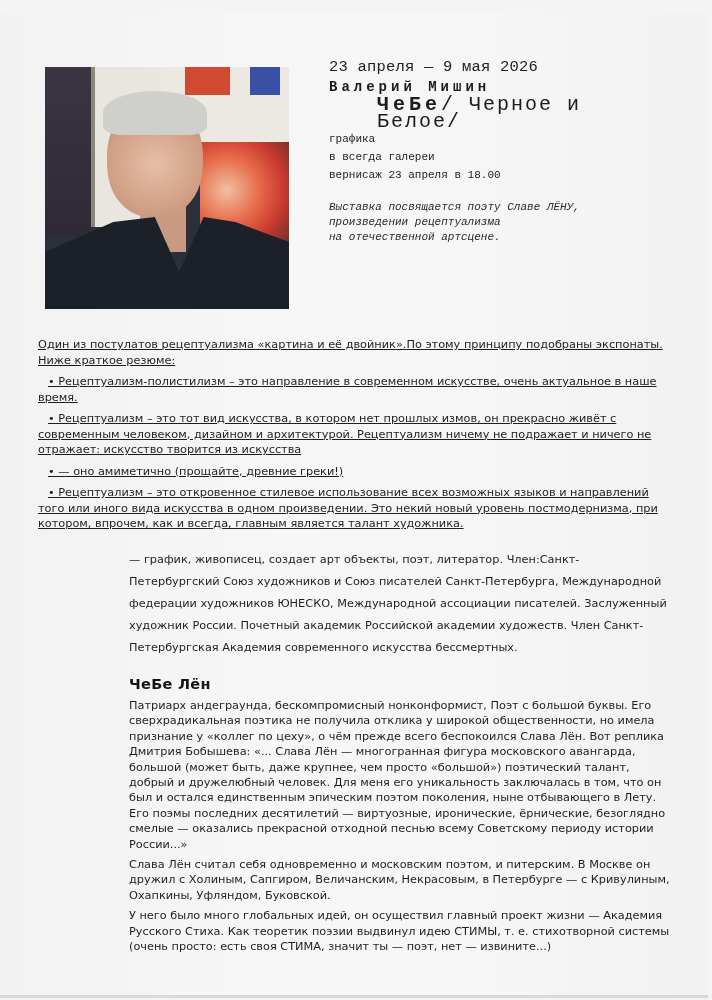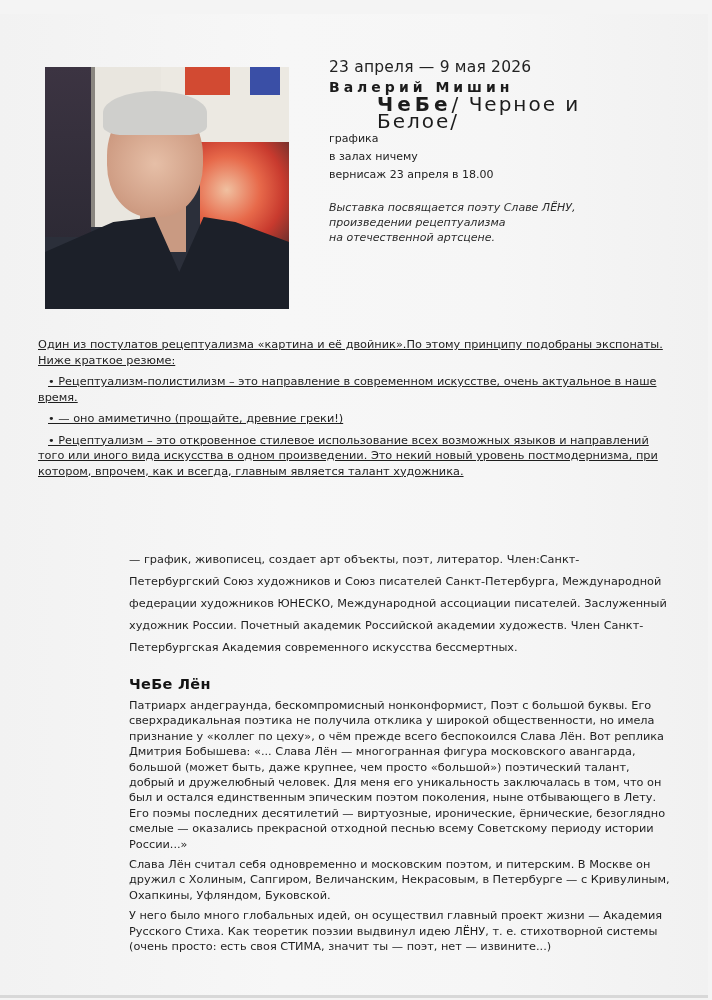--- a/index.html
+++ b/index.html
@@ -38,21 +38,21 @@
     position:absolute; left:58px; top:24px; width:104px; height:44px;
     border-radius:50% 50% 20% 20%;
     background:#cfcfcc;
   }
   .photo .body {
     position:absolute; left:0; top:150px; width:244px; height:100px;
     background:#1c2029;
     clip-path:polygon(0 35%,28% 5%,45% 0,55% 55%,65% 0,78% 5%,100% 25%,100% 100%,0 100%);
   }
   .photo .neck { position:absolute; left:95px; top:135px; width:46px; height:50px; background:#c99a82; }
-  .info { position:absolute; left:329px; top:44px; width:330px; }
+  .info { position:absolute; left:329px; top:44px; width:330px;font-family:Liberation Mono, monospace; }
   .dates { font-size:15.5px; line-height:19px; color:#222; letter-spacing:0.2px; }
   .artist-name { font-size:14px; font-weight:bold; letter-spacing:4px; line-height:17px; margin-top:2px; }
   .title-line { font-size:20px; line-height:17px; letter-spacing:2px;margin-left:48px; }
   .title-line b { letter-spacing:4px; }
   .small { font-size:11px; line-height:18px; color:#222; }
   .dedication { margin-top:16px; font-size:11px; font-style:italic; line-height:15px; color:#2a2a2a; }
   .intro { position:absolute; left:37px; top:323px; width:640px; font-size:11.3px; line-height:15.5px; color:#1e1e1e; }
   .intro p { margin:0 0 6px 1px;text-decoration:underline; }
   .intro .bullet { text-indent:10px; }
   .bio { position:absolute; left:129px; top:533px; width:540px; }
@@ -80,41 +80,42 @@
     <div class="hair"></div>
   </div>
 
   <div class="info">
     <div class="dates">23 апреля — 9 мая 2026</div>
     <div class="artist-name">Валерий Мишин</div>
     <div class="title-line">
       <b>ЧеБе</b><span>/ Черное и Белое/</span>
     </div>
     <div class="small">графика</div>
-    <div class="small">в залах ничему</div>
+    <div class="small">в всегда галереи</div>
     <div class="small">вернисаж 23 апреля в 18.00</div>
     <div class="dedication">
       <div>Выставка посвящается поэту Славе ЛЁНУ,</div>
       <div>произведении рецептуализма</div>
       <div>на отечественной артсцене.</div>
     </div>
   </div>
 
   <div class="intro">
     <p>Один из постулатов рецептуализма «картина и её двойник».По этому принципу подобраны экспонаты. Ниже краткое резюме:</p>
     <p class="bullet">• Рецептуализм-полистилизм – это направление в современном искусстве, очень актуальное в наше время.</p>
+    <p class="bullet">• Рецептуализм – это тот вид искусства, в котором нет прошлых измов, он прекрасно живёт с современным человеком, дизайном и архитектурой. Рецептуализм ничему не подражает и ничего не отражает: искусство творится из искусства</p>
     <p class="bullet">• — оно амиметично (прощайте, древние греки!)</p>
     <p class="bullet">• Рецептуализм – это откровенное стилевое использование всех возможных языков и направлений того или иного вида искусства в одном произведении. Это некий новый уровень постмодернизма, при котором, впрочем, как и всегда, главным является талант художника.</p>
   </div>
 
   <div class="bio">
     <p>— график, живописец, создает арт объекты, поэт, литератор. Член:Санкт-Петербургский Союз художников и Союз писателей Санкт-Петербурга, Международной федерации художников ЮНЕСКО, Международной ассоциации писателей. Заслуженный художник России. Почетный академик Российской академии художеств. Член Санкт-Петербургская Академия современного искусства бессмертных.</p>
   </div>
 
   <div class="bio2">
     <h2>ЧеБе Лён</h2>
     <p>Патриарх андеграунда, бескомпромисный нонконформист, Поэт с большой буквы. Его сверхрадикальная поэтика не получила отклика у широкой общественности, но имела признание у «коллег по цеху», о чём прежде всего беспокоился Слава Лён. Вот реплика Дмитрия Бобышева: «... Слава Лён — многогранная фигура московского авангарда, большой (может быть, даже крупнее, чем просто «большой») поэтический талант, добрый и дружелюбный человек. Для меня его уникальность заключалась в том, что он был и остался единственным эпическим поэтом поколения, ныне отбывающего в Лету. Его поэмы последних десятилетий — виртуозные, иронические, ёрнические, безоглядно смелые — оказались прекрасной отходной песнью всему Советскому периоду истории России...»</p>
     <p>Слава Лён считал себя одновременно и московским поэтом, и питерским. В Москве он дружил с Холиным, Сапгиром, Величанским, Некрасовым, в Петербурге — с Кривулиным, Охапкины, Уфляндом, Буковской.</p>
-    <p>У него было много глобальных идей, он осуществил главный проект жизни — Академия Русского Стиха. Как теоретик поэзии выдвинул идею ЛЁНУ, т. е. стихотворной системы (очень просто: есть своя СТИМА, значит ты — поэт, нет — извините...)</p>
+    <p>У него было много глобальных идей, он осуществил главный проект жизни — Академия Русского Стиха. Как теоретик поэзии выдвинул идею СТИМЫ, т. е. стихотворной системы (очень просто: есть своя СТИМА, значит ты — поэт, нет — извините...)</p>
   </div>
 
   <div class="page-edge"></div>
 </div>
 
 </body></html>

